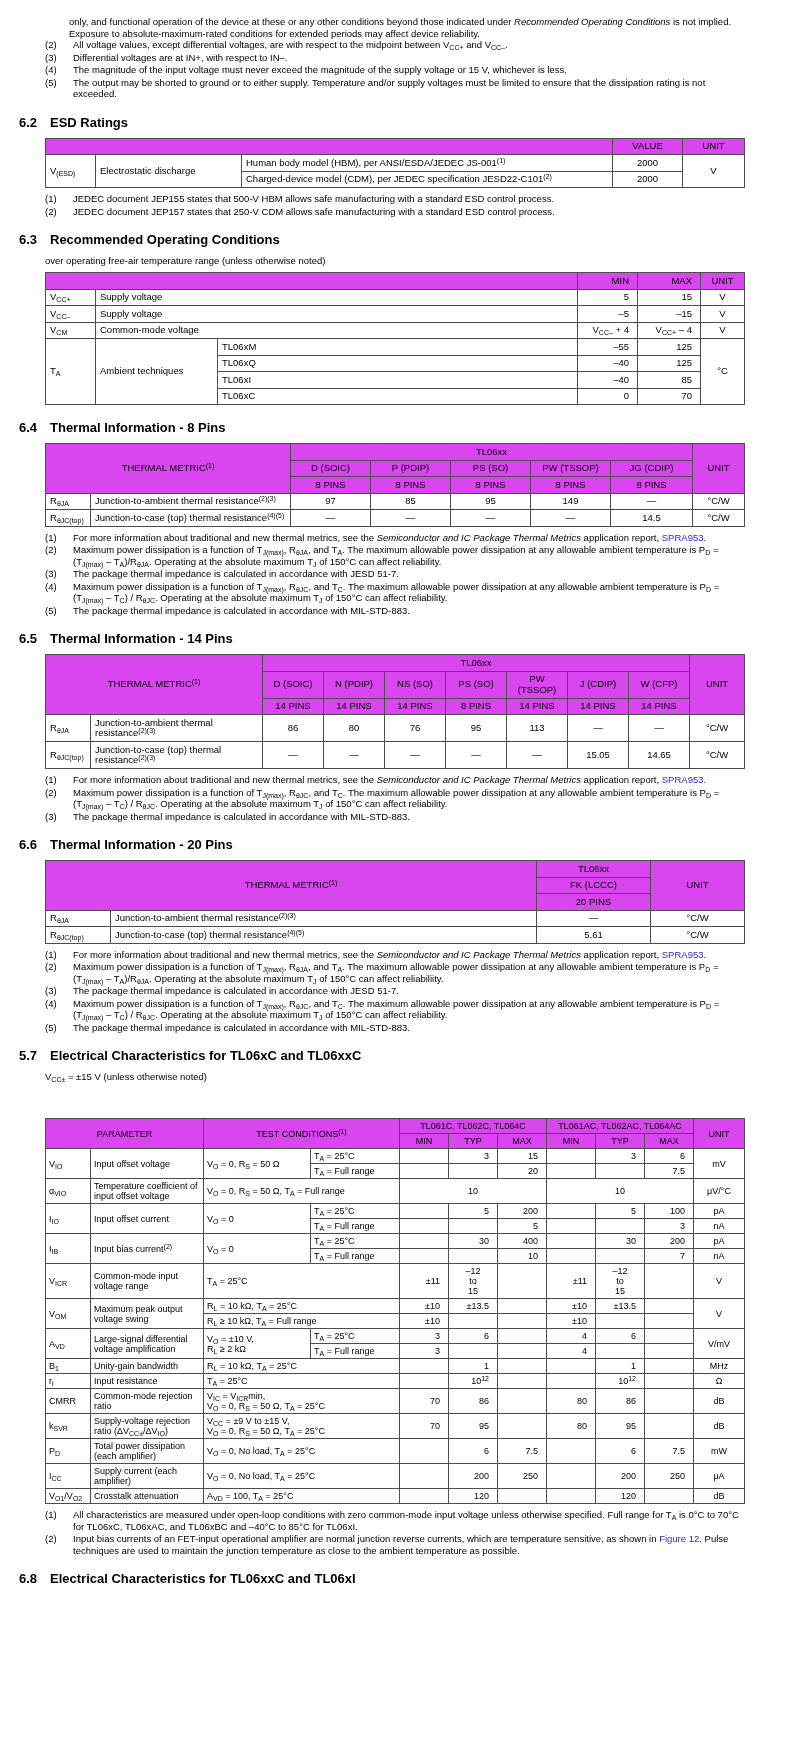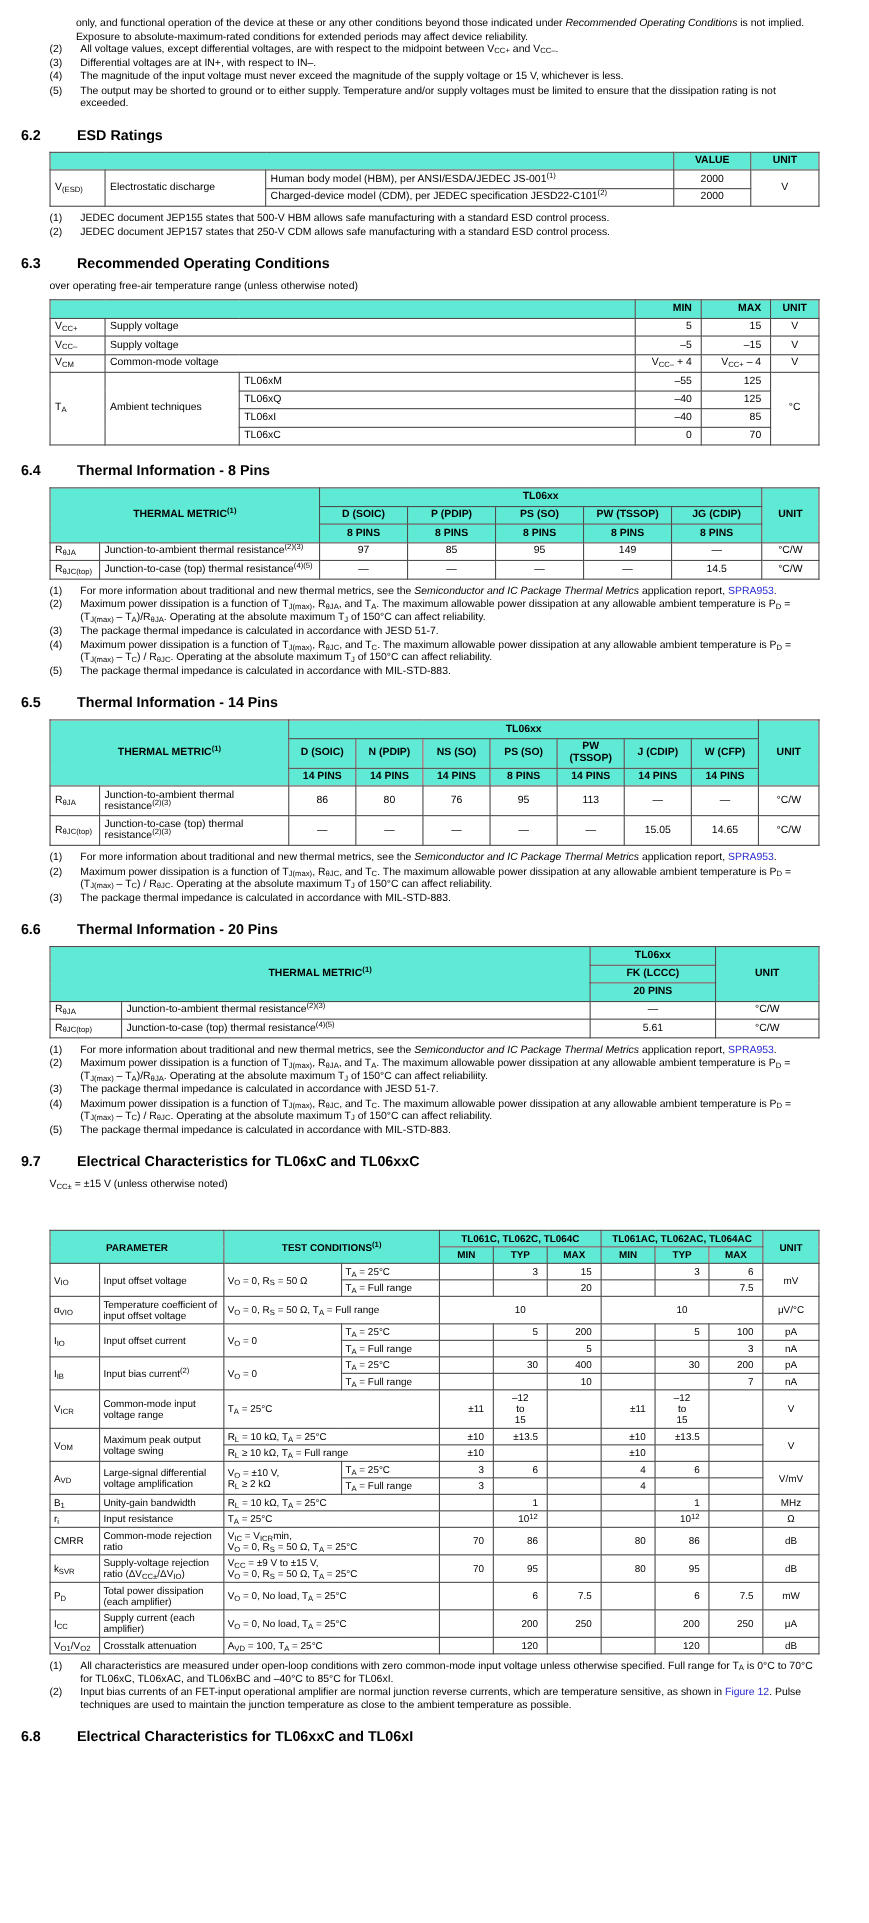--- a/index.html
+++ b/index.html
@@ -3,33 +3,33 @@
 <meta charset="utf-8">
 <style>
   html,body{margin:0;padding:0;background:#fff;}
   body{width:790px;height:1748px;overflow:hidden;color:#000;
        font-family:"Liberation Sans","DejaVu Sans",sans-serif;}
   .page{box-sizing:border-box;width:790px;padding:16px 45px 0 45px;}
   i{font-style:italic;}
   sub{font-size:7px;vertical-align:-1.5px;line-height:0;}
   sup{font-size:7px;vertical-align:3.5px;line-height:0;}
   a.lnk{color:#2a2ad2;text-decoration:none;cursor:pointer;}
-  h2{display:flex;margin:16px 0 8px -26px;font-size:13px;font-weight:bold;line-height:14px;gap:20px;}
+  h2{display:flex;margin:16px 0 8px -26px;font-size:13px;font-weight:bold;line-height:14px;}
   h2 .hnum{width:31px;flex:none;}
   .subtitle{font-size:9.5px;line-height:11px;margin:0 0 6px 0;}
   .notes{margin:4px 0 10px 0;}
   .note{position:relative;padding-left:28px;font-size:9.5px;line-height:11.5px;margin:0 0 1px 0;}
   .note .nnum{position:absolute;left:0;top:0;}
   .intro{margin:0 0 2px 0;}
   .intro .cont{padding-left:24px;font-size:9.5px;line-height:11.5px;}
   table.ds{border-collapse:collapse;table-layout:fixed;width:699px;margin:2px 0 5px 0;
            border:1.5px solid #3a3a3a;font-size:9.5px;}
   table.ds td{border:1px solid #4d4d4d;padding:2.5px 4px;vertical-align:middle;
               line-height:10.5px;overflow:hidden;word-wrap:break-word;}
-  table.ds td.h{background:#5eead4;font-weight:bold;text-align:center;}
+  table.ds td.h{background:#d946ef;font-weight:normal;text-align:center;}
   table.ds td.r{text-align:right;padding-right:8px;}
   table.ds td.c{text-align:center;}
   table.ec{font-size:9px;margin-top:36px;}
   table.ec td{padding:2px 3px;line-height:10px;}
 </style>
 </head>
 <body>
 
 <div class="page">
 
@@ -345,21 +345,21 @@
         <div class="note"><span class="nnum">(1)</span><span>For more information about traditional and new thermal metrics, see the <i>Semiconductor and IC Package Thermal Metrics</i> application report, <a class="lnk">SPRA953</a>.</span></div>
         <div class="note"><span class="nnum">(2)</span><span>Maximum power dissipation is a function of T<sub>J(max)</sub>, R<sub>θJA</sub>, and T<sub>A</sub>. The maximum allowable power dissipation at any allowable ambient temperature is P<sub>D</sub> = (T<sub>J(max)</sub> – T<sub>A</sub>)/R<sub>θJA</sub>. Operating at the absolute maximum T<sub>J</sub> of 150°C can affect reliabiliity.</span></div>
         <div class="note"><span class="nnum">(3)</span><span>The package thermal impedance is calculated in accordance with JESD 51-7.</span></div>
         <div class="note"><span class="nnum">(4)</span><span>Maximum power dissipation is a function of T<sub>J(max)</sub>, R<sub>θJC</sub>, and T<sub>C</sub>. The maximum allowable power dissipation at any allowable ambient temperature is P<sub>D</sub> = (T<sub>J(max)</sub> – T<sub>C</sub>) / R<sub>θJC</sub>. Operating at the absolute maximum T<sub>J</sub> of 150°C can affect reliability.</span></div>
         <div class="note"><span class="nnum">(5)</span><span>The package thermal impedance is calculated in accordance with MIL-STD-883.</span></div>
       </div>
   </section>
 
   <section>
     <h2>
-        <span class="hnum">9.7</span>
+        <span class="hnum">5.7</span>
         <span>Electrical Characteristics for TL06xC and TL06xxC</span>
       </h2>
     <div class="subtitle">V<sub>CC±</sub> = ±15 V (unless otherwise noted)</div>
     <div>
         <table class="ds ec">
           <colgroup>
             <col style="width: 45px;">
             <col style="width: 113px;">
             <col style="width: 107px;">
             <col style="width: 89px;">

